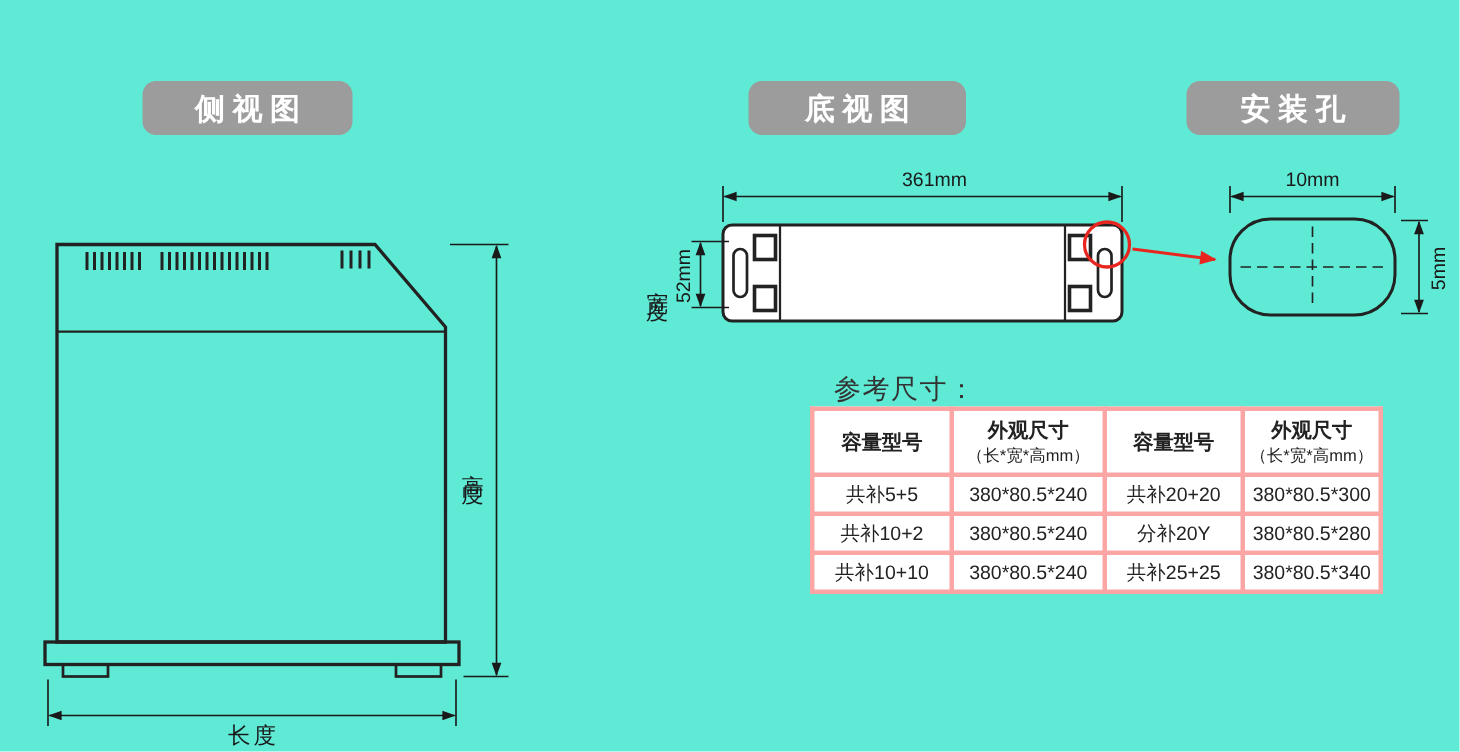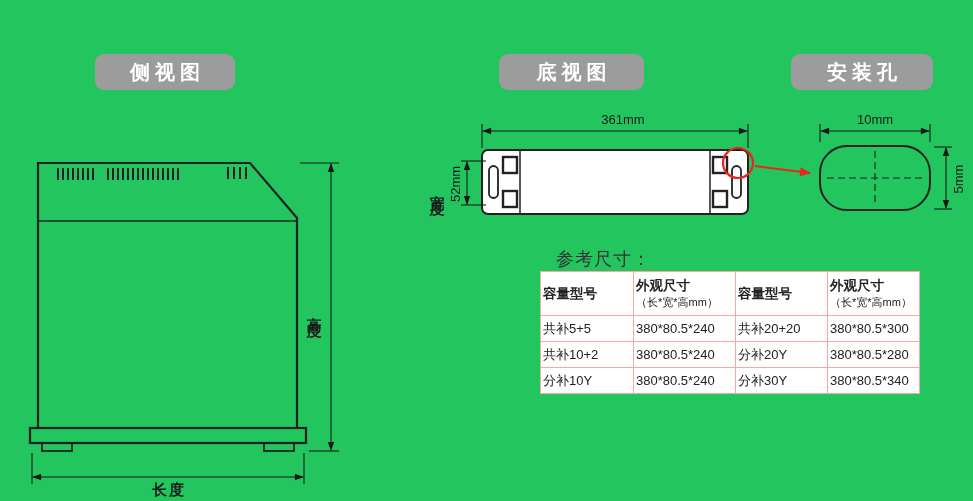--- a/index.html
+++ b/index.html
@@ -1,39 +1,39 @@
 <!DOCTYPE html>
 <html><head>
 <meta charset="utf-8">
 <style>
   *{margin:0;padding:0;box-sizing:border-box}
   html,body{background:#fff}
   body{font-family:"Liberation Sans","DejaVu Sans",sans-serif;color:#222}
-  #canvas{position:relative;width:973px;height:501px;background:#22c55e;overflow:hidden}
+  #canvas{position:relative;width:973px;height:501px;background:#5eead4;overflow:hidden}
   #drawing{position:absolute;left:0;top:0}
   .pill{position:absolute;background:#9c9c9c;color:#fff;border-radius:9px;display:flex;
         align-items:center;justify-content:center;font-size:20px;font-weight:bold;letter-spacing:5px;
         text-indent:5px}
   #pill-side{left:95px;top:54px;width:140px;height:36px}
   #pill-bottom{left:499px;top:54px;width:145px;height:36px}
   #pill-hole{left:791px;top:54px;width:142px;height:36px}
   .lbl{position:absolute;font-size:13px;color:#1a1a1a;text-align:center;white-space:nowrap}
-  .big{font-size:15px;font-weight:bold;letter-spacing:2px}
+  .big{font-size:15px;font-weight:normal;letter-spacing:2px}
   .vert{writing-mode:vertical-rl;text-orientation:upright;letter-spacing:5px}
   .rot{transform:rotate(-90deg);transform-origin:center}
   #lbl-361{left:583px;top:112px;width:80px}
   #lbl-52{left:433px;top:177px;width:44px;height:14px}
   #lbl-kuandu{left:427px;top:161px;height:52px}
   #lbl-gaodu{left:304px;top:281px;height:56px}
   #lbl-changdu{left:119px;top:481px;width:100px}
   #lbl-10{left:835px;top:112px;width:80px}
   #lbl-5{left:938px;top:172px;width:40px;height:14px}
   #tbl-caption{position:absolute;left:556px;top:247px;font-size:18px;color:#333;letter-spacing:1px}
   #ref-table{position:absolute;left:540px;top:271px;border-collapse:collapse;table-layout:fixed;background:#fff}
-  #ref-table th,#ref-table td{border:1px solid #fca5a5;text-align:left;vertical-align:middle;padding:0 2px}
+  #ref-table th,#ref-table td{border:3px solid #fca5a5;text-align:center;vertical-align:middle;padding:0 2px}
   #ref-table th{font-size:13.5px;height:44px;font-weight:bold}
   #ref-table th .sub{font-size:11px;font-weight:normal}
   #ref-table td{font-size:13px;height:26px}
 </style>
 </head>
 <body>
 
 <div id="canvas">
 
   <svg id="drawing" width="973" height="501" viewBox="0 0 973 501">
@@ -150,21 +150,21 @@
         <td>共补20+20</td>
         <td>380*80.5*300</td>
       </tr>
       <tr>
         <td>共补10+2</td>
         <td>380*80.5*240</td>
         <td>分补20Y</td>
         <td>380*80.5*280</td>
       </tr>
       <tr>
-        <td>分补10Y</td>
+        <td>共补10+10</td>
         <td>380*80.5*240</td>
-        <td>分补30Y</td>
+        <td>共补25+25</td>
         <td>380*80.5*340</td>
       </tr>
     </tbody>
   </table>
 
 </div>
 
 </body></html>

